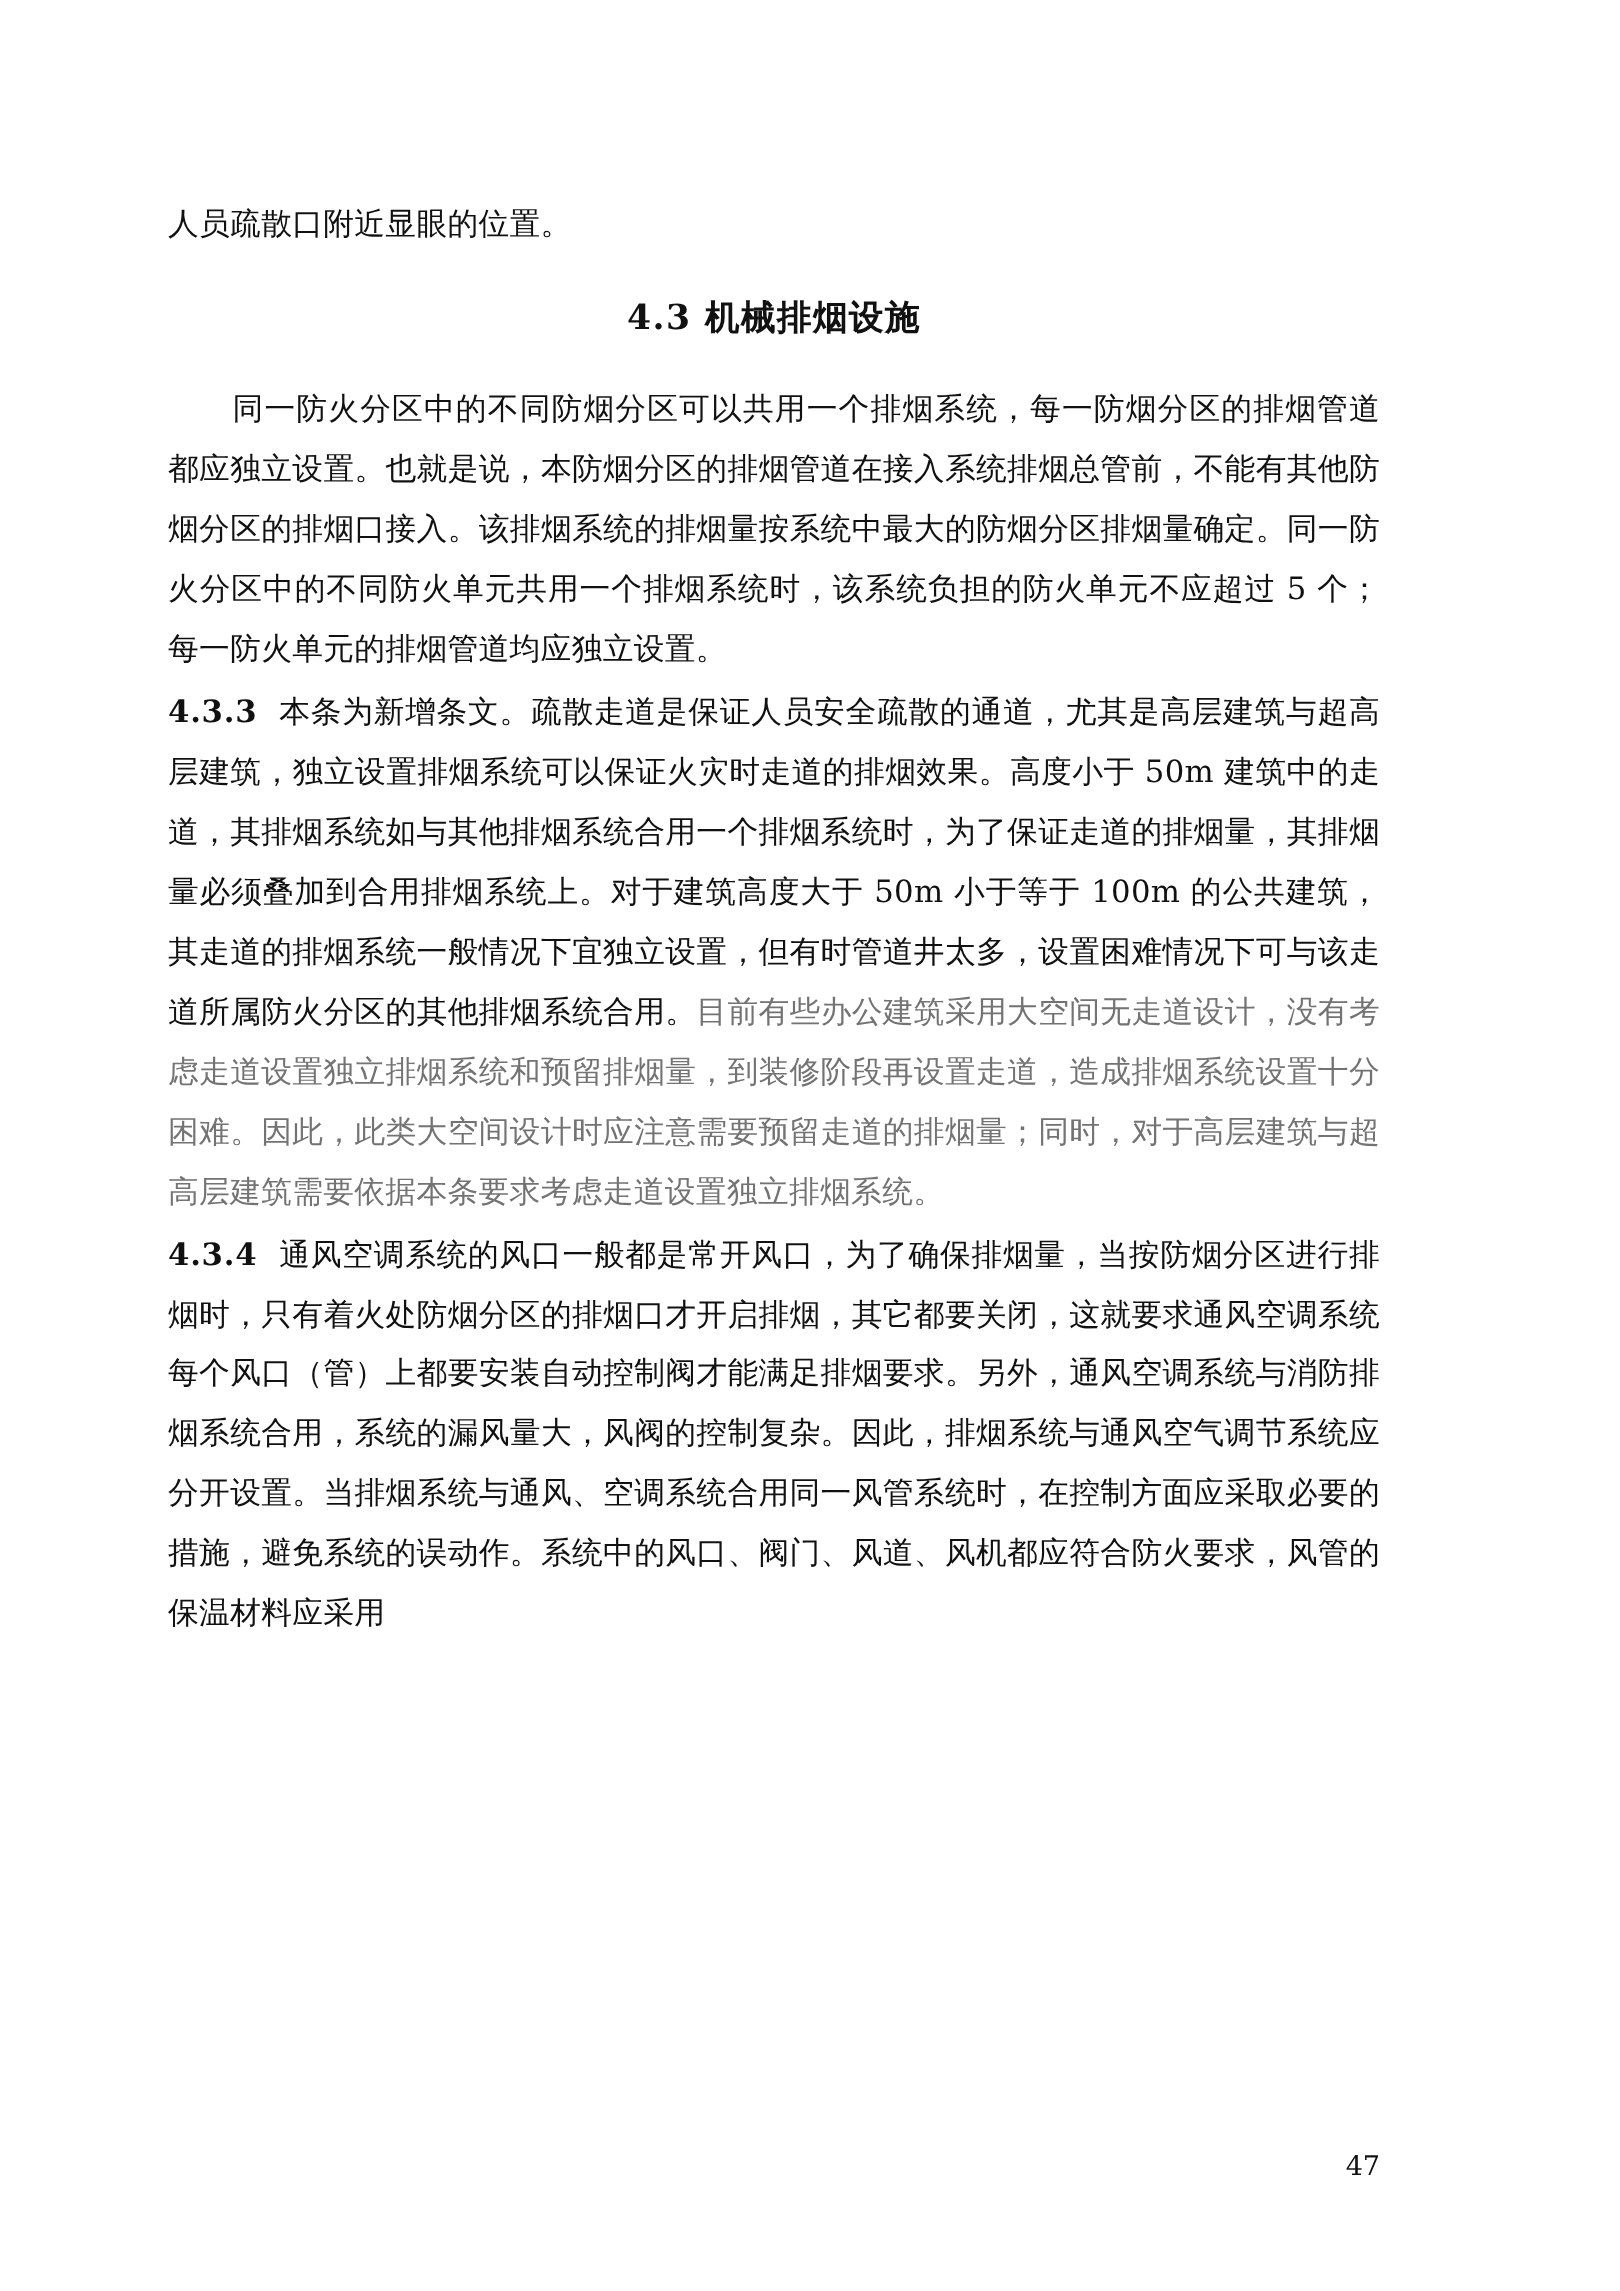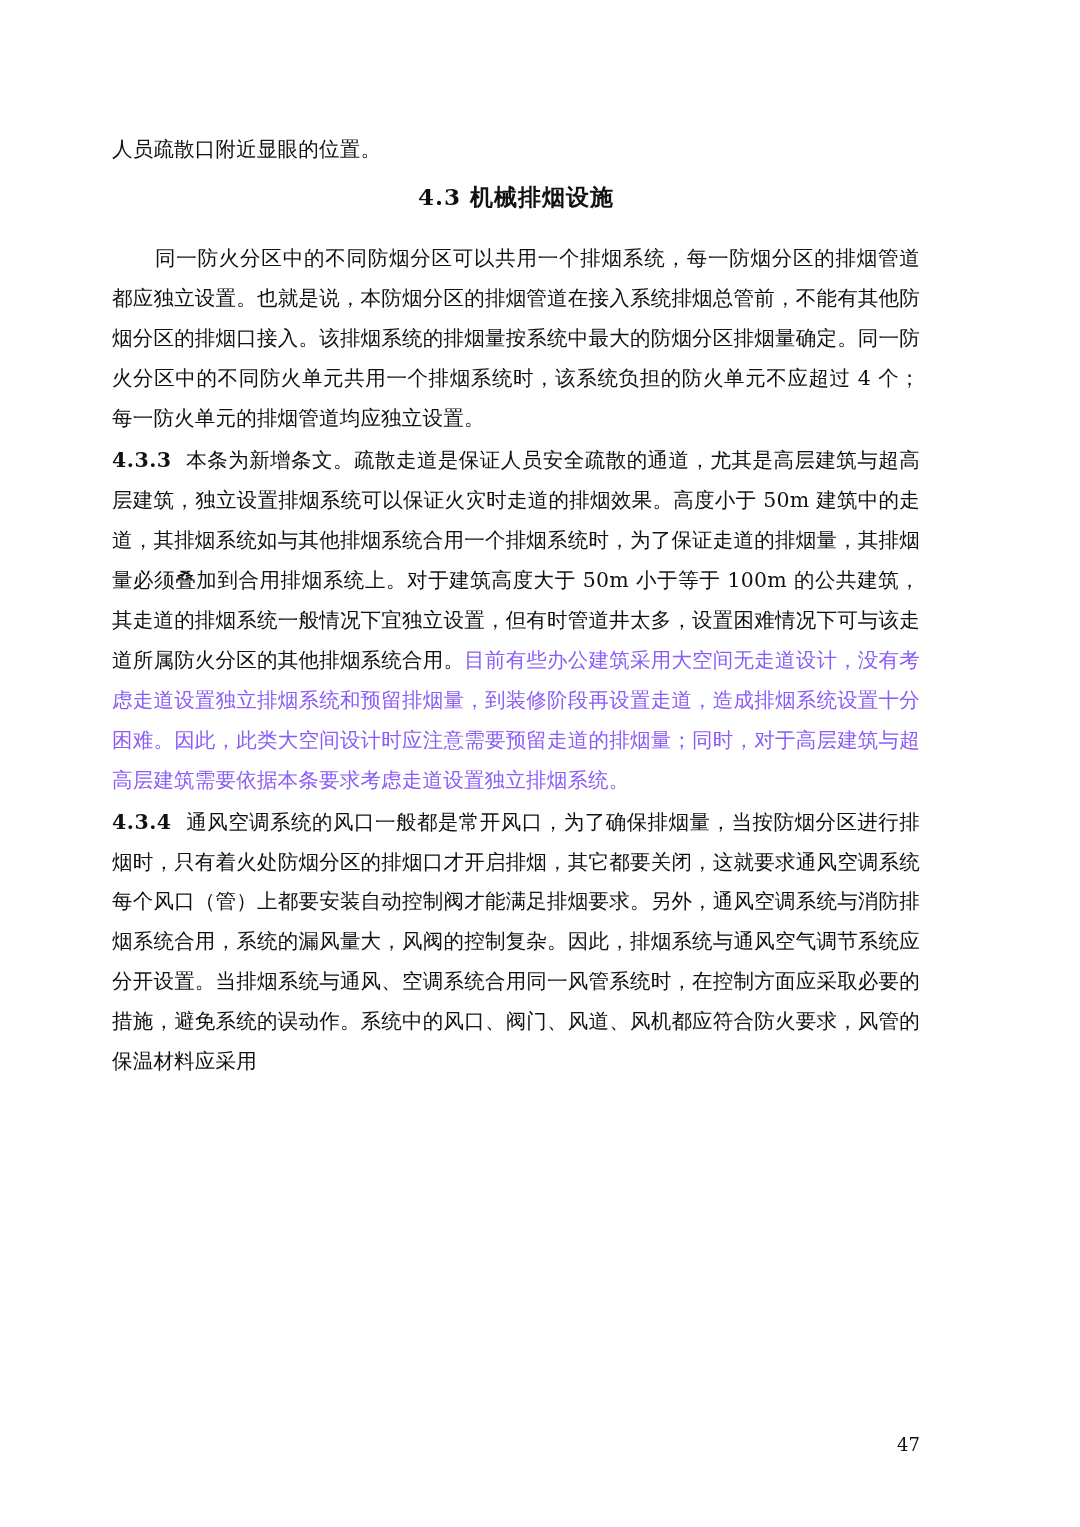--- a/index.html
+++ b/index.html
@@ -29,32 +29,32 @@
     margin: 0 0 2px 0;
     letter-spacing: 0.2px;
   }
   .para.first-line-indent {
     text-indent: 2.1em;
   }
   .section-title {
     text-align: center;
     font-weight: bold;
     font-size: 23px;
-    margin: 12px 0 26px 0;
+    margin: 26px 0 26px 0;
     letter-spacing: 1px;
   }
   .num {
     font-weight: bold;
     letter-spacing: 0.5px;
   }
   .bold {
     font-weight: normal;
   }
   .red {
-    color: #8b5cf6;
+    color: #737373;
   }
   .page-number {
     position: absolute;
     right: 160px;
     bottom: 72px;
     font-size: 18px;
     font-family: "DejaVu Serif", "Liberation Serif", serif;
     color: #111111;
     margin-left: 45px;
   }
@@ -64,21 +64,21 @@
 <body>
 
 <div class="page">
 
   <p class="para">人员疏散口附近显眼的位置。</p>
 
   <h2 class="section-title">4.3  机械排烟设施</h2>
 
 
 
-  <p class="para first-line-indent">同一防火分区中的不同防烟分区可以共用一个排烟系统，每一防烟分区的排烟管道都应独立设置。也就是说，本防烟分区的排烟管道在接入系统排烟总管前，不能有其他防烟分区的排烟口接入。该排烟系统的排烟量按系统中最大的防烟分区排烟量确定。同一防火分区中的不同防火单元共用一个排烟系统时，该系统负担的防火单元不应超过 4 个；每一防火单元的排烟管道均应独立设置。</p>
+  <p class="para first-line-indent">同一防火分区中的不同防烟分区可以共用一个排烟系统，每一防烟分区的排烟管道都应独立设置。也就是说，本防烟分区的排烟管道在接入系统排烟总管前，不能有其他防烟分区的排烟口接入。该排烟系统的排烟量按系统中最大的防烟分区排烟量确定。同一防火分区中的不同防火单元共用一个排烟系统时，该系统负担的防火单元不应超过 5 个；每一防火单元的排烟管道均应独立设置。</p>
 
   <p class="para"><span class="num">4.3.3</span><span class="sp"></span><span class="bold">本条为</span><span>新增条文。疏散走道是保证人员安全疏散的通道，尤其是高层建筑与超高层建筑，独立设置排烟系统可以保证火灾时走道的排烟效果。高度小于 50m 建筑中的走道，其排烟系统如与其他排烟系统合用一个排烟系统时，为了保证走道的排烟量，其排烟量必须叠加到合用排烟系统上。对于建筑高度大于 50m 小于等于 100m 的公共建筑，其走道的排烟系统一般情况下宜独立设置，但有时管道井太多，设置困难情况下可与该走道所属防火分区的其他排烟系统合用。</span><span class="red">目前有些办公建筑采用大空间无走道设计，没有考虑走道设置独立排烟系统和预留排烟量，到装修阶段再设置走道，造成排烟系统设置十分困难。因此，此类大空间设计时应注意需要预留走道的排烟量；同时，对于高层建筑与超高层建筑需要依据本条要求考虑走道设置独立排烟系统。</span></p>
 
   <p class="para"><span class="num">4.3.4</span><span class="sp"></span><span>通风空调系统的风口一般都是常开风口，为了确保排烟量，当按防烟分区进行排烟时，只有着火处防烟分区的排烟口才开启排烟，其它都要关闭，这就要求通风空调系统每个风口（管）上都要安装自动控制阀才能满足排烟要求。另外，通风空调系统与消防排烟系统合用，系统的漏风量大，风阀的控制复杂。因此，排烟系统与通风空气调节系统应分开设置。当排烟系统与通风、空调系统合用同一风管系统时，在控制方面应采取必要的措施，避免系统的误动作。系统中的风口、阀门、风道、风机都应符合防火要求，风管的保温材料应采用</span></p>
 
   <div class="page-number">47</div>
 
 </div>
 
 </body></html>

